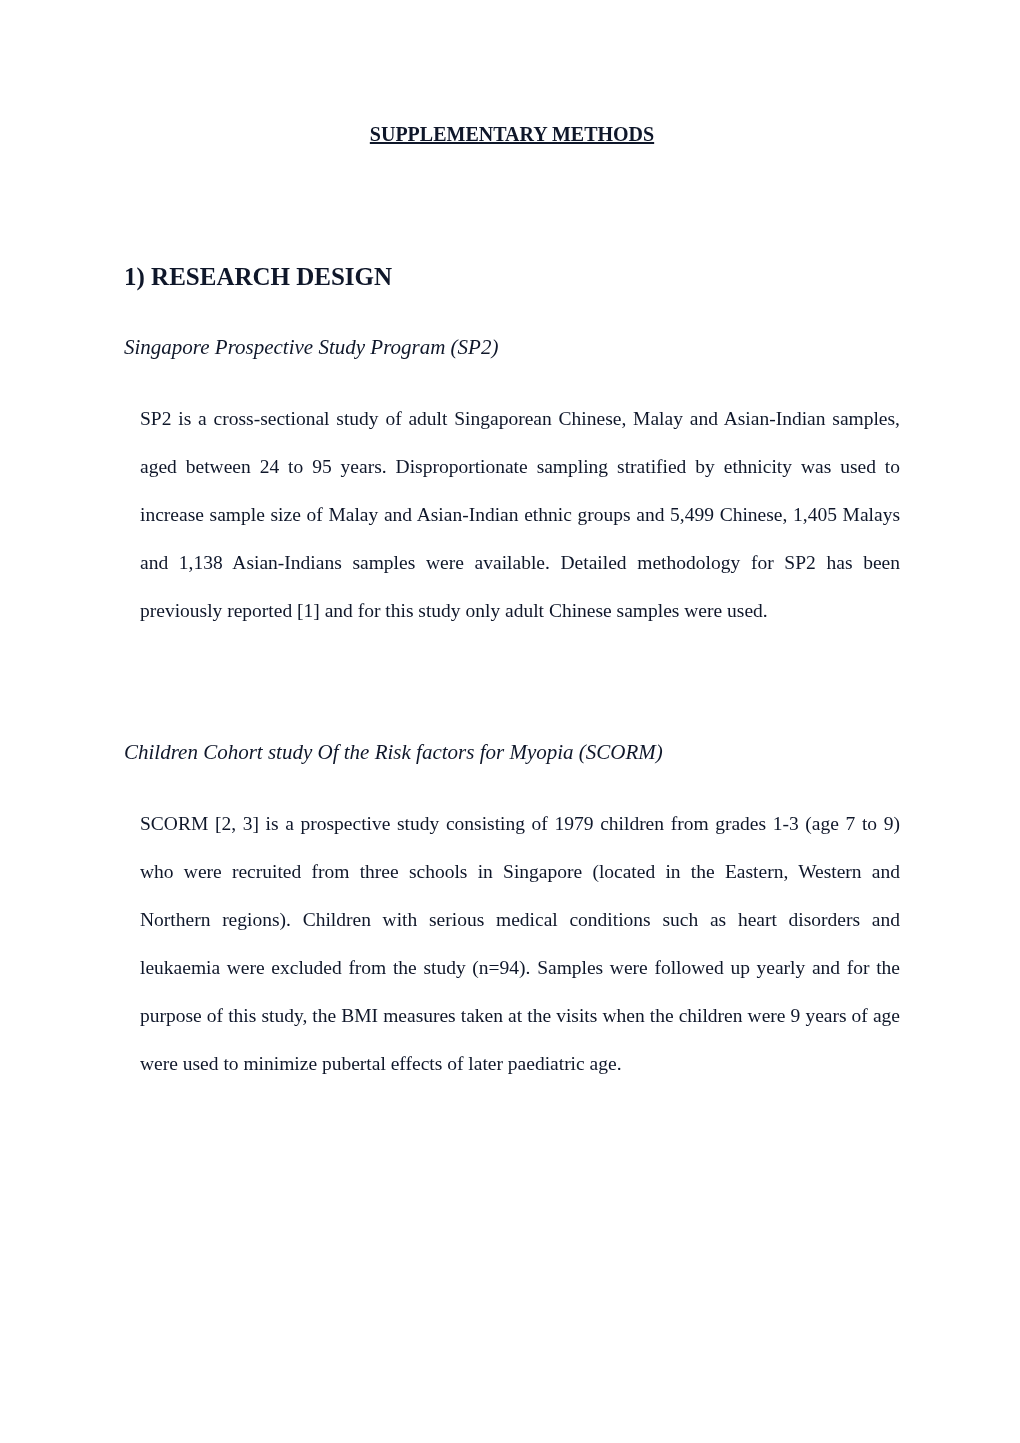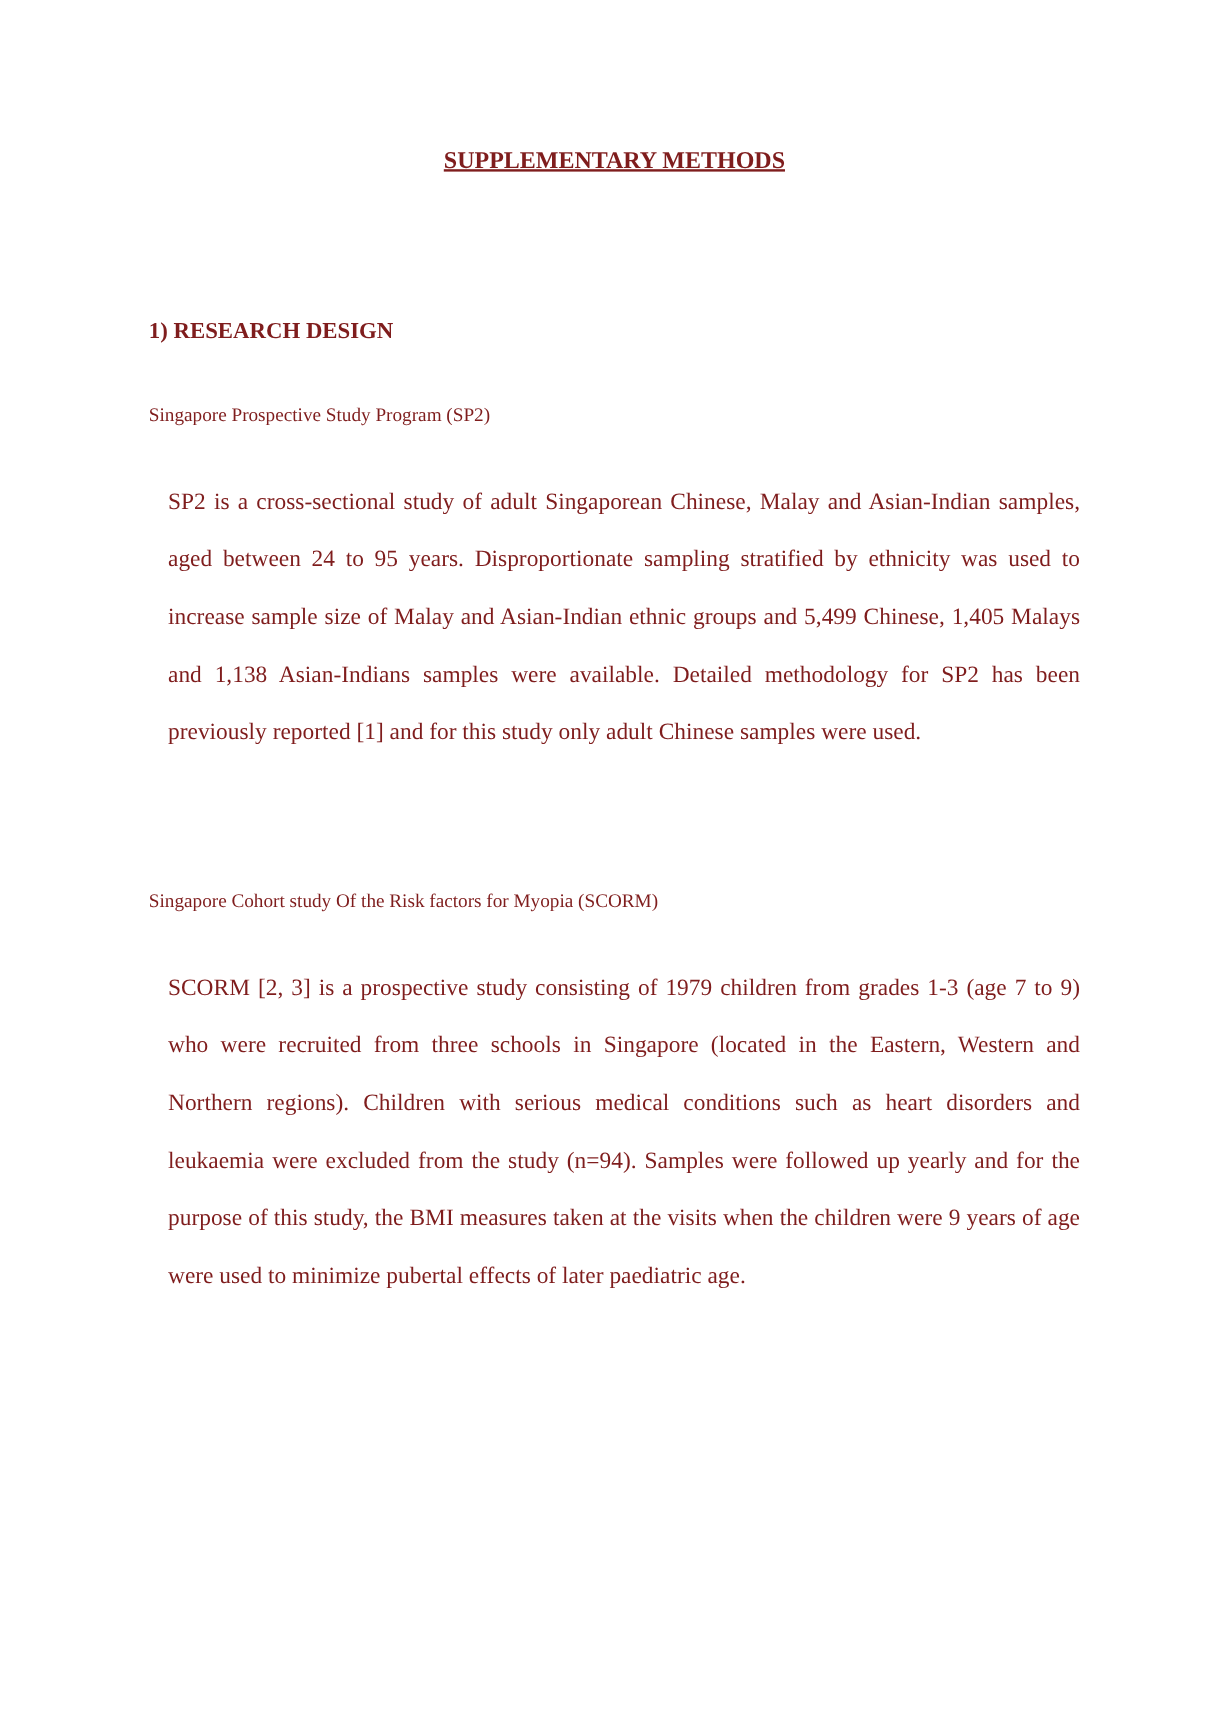--- a/index.html
+++ b/index.html
@@ -10,48 +10,49 @@
   .page {
     position: relative;
     width: 1020px;
     height: 1443px;
     margin: 0 auto;
     background: #ffffff;
     box-sizing: border-box;
     padding: 110px 120px 0 124px;
     font-family: "Liberation Serif", "DejaVu Serif", serif;
     font-size: 19.5px;
-    color: #7f1d1d;
+    color: #0f172a;
     overflow: hidden;
   }
   .doc-title {
     margin: 0;
     text-align: center;
     font-size: 20px;
     font-weight: bold;
     line-height: 48px;
   }
   .doc-title .u {
     text-decoration: underline;
   }
   .section-heading {
     margin: 95px 0 0 0;
-    font-size: 19px;
+    font-size: 25px;
     font-weight: bold;
     line-height: 48px;
   }
   .intro-paragraph {
     margin: 18px 0 0 0;
     line-height: 48px;
     text-align: justify;
   }
   .sub-heading {
     margin: 22px 0 0 0;
+    font-style: italic;
     font-weight: normal;
-    font-size: 16px;
+    font-size: 21px;
     line-height: 48px;
   }
   .sub-heading.spaced {
     margin-top: 93px;
   }
   .body-paragraph {
     margin: 24px 0 0 16px;
     line-height: 48px;
     text-align: justify;
   }
@@ -65,17 +66,17 @@
     <span class="u">SUPPLEMENTARY METHODS</span>
   </h1>
 
   <h2 class="section-heading">1) RESEARCH DESIGN</h2>
 
 
   <h3 class="sub-heading">Singapore Prospective Study Program (SP2)</h3>
 
   <p class="body-paragraph">SP2 is a cross-sectional study of adult Singaporean Chinese, Malay and Asian-Indian samples, aged between 24 to 95 years.  Disproportionate sampling stratified by ethnicity was used to increase sample size of Malay and Asian-Indian ethnic groups and 5,499 Chinese, 1,405 Malays and 1,138 Asian-Indians samples were available. Detailed methodology for SP2 has been previously reported [1] and for this study only adult Chinese samples were used.</p>
 
-  <h3 class="sub-heading spaced">Singapore Cohort study Of the Risk factors for Myopia (SCORM)</h3>
+  <h3 class="sub-heading spaced">Children Cohort study Of the Risk factors for Myopia (SCORM)</h3>
 
   <p class="body-paragraph">SCORM [2, 3] is a prospective study consisting of 1979 children from grades 1-3 (age 7 to 9) who were recruited from three schools in Singapore (located in the Eastern, Western and Northern regions). Children with serious medical conditions such as heart disorders and leukaemia were excluded from the study (n=94). Samples were followed up yearly and for the purpose of this study, the BMI measures taken at the visits when the children were 9 years of age were used to minimize pubertal effects of later paediatric age.</p>
 
 </div>
 
 </body></html>

